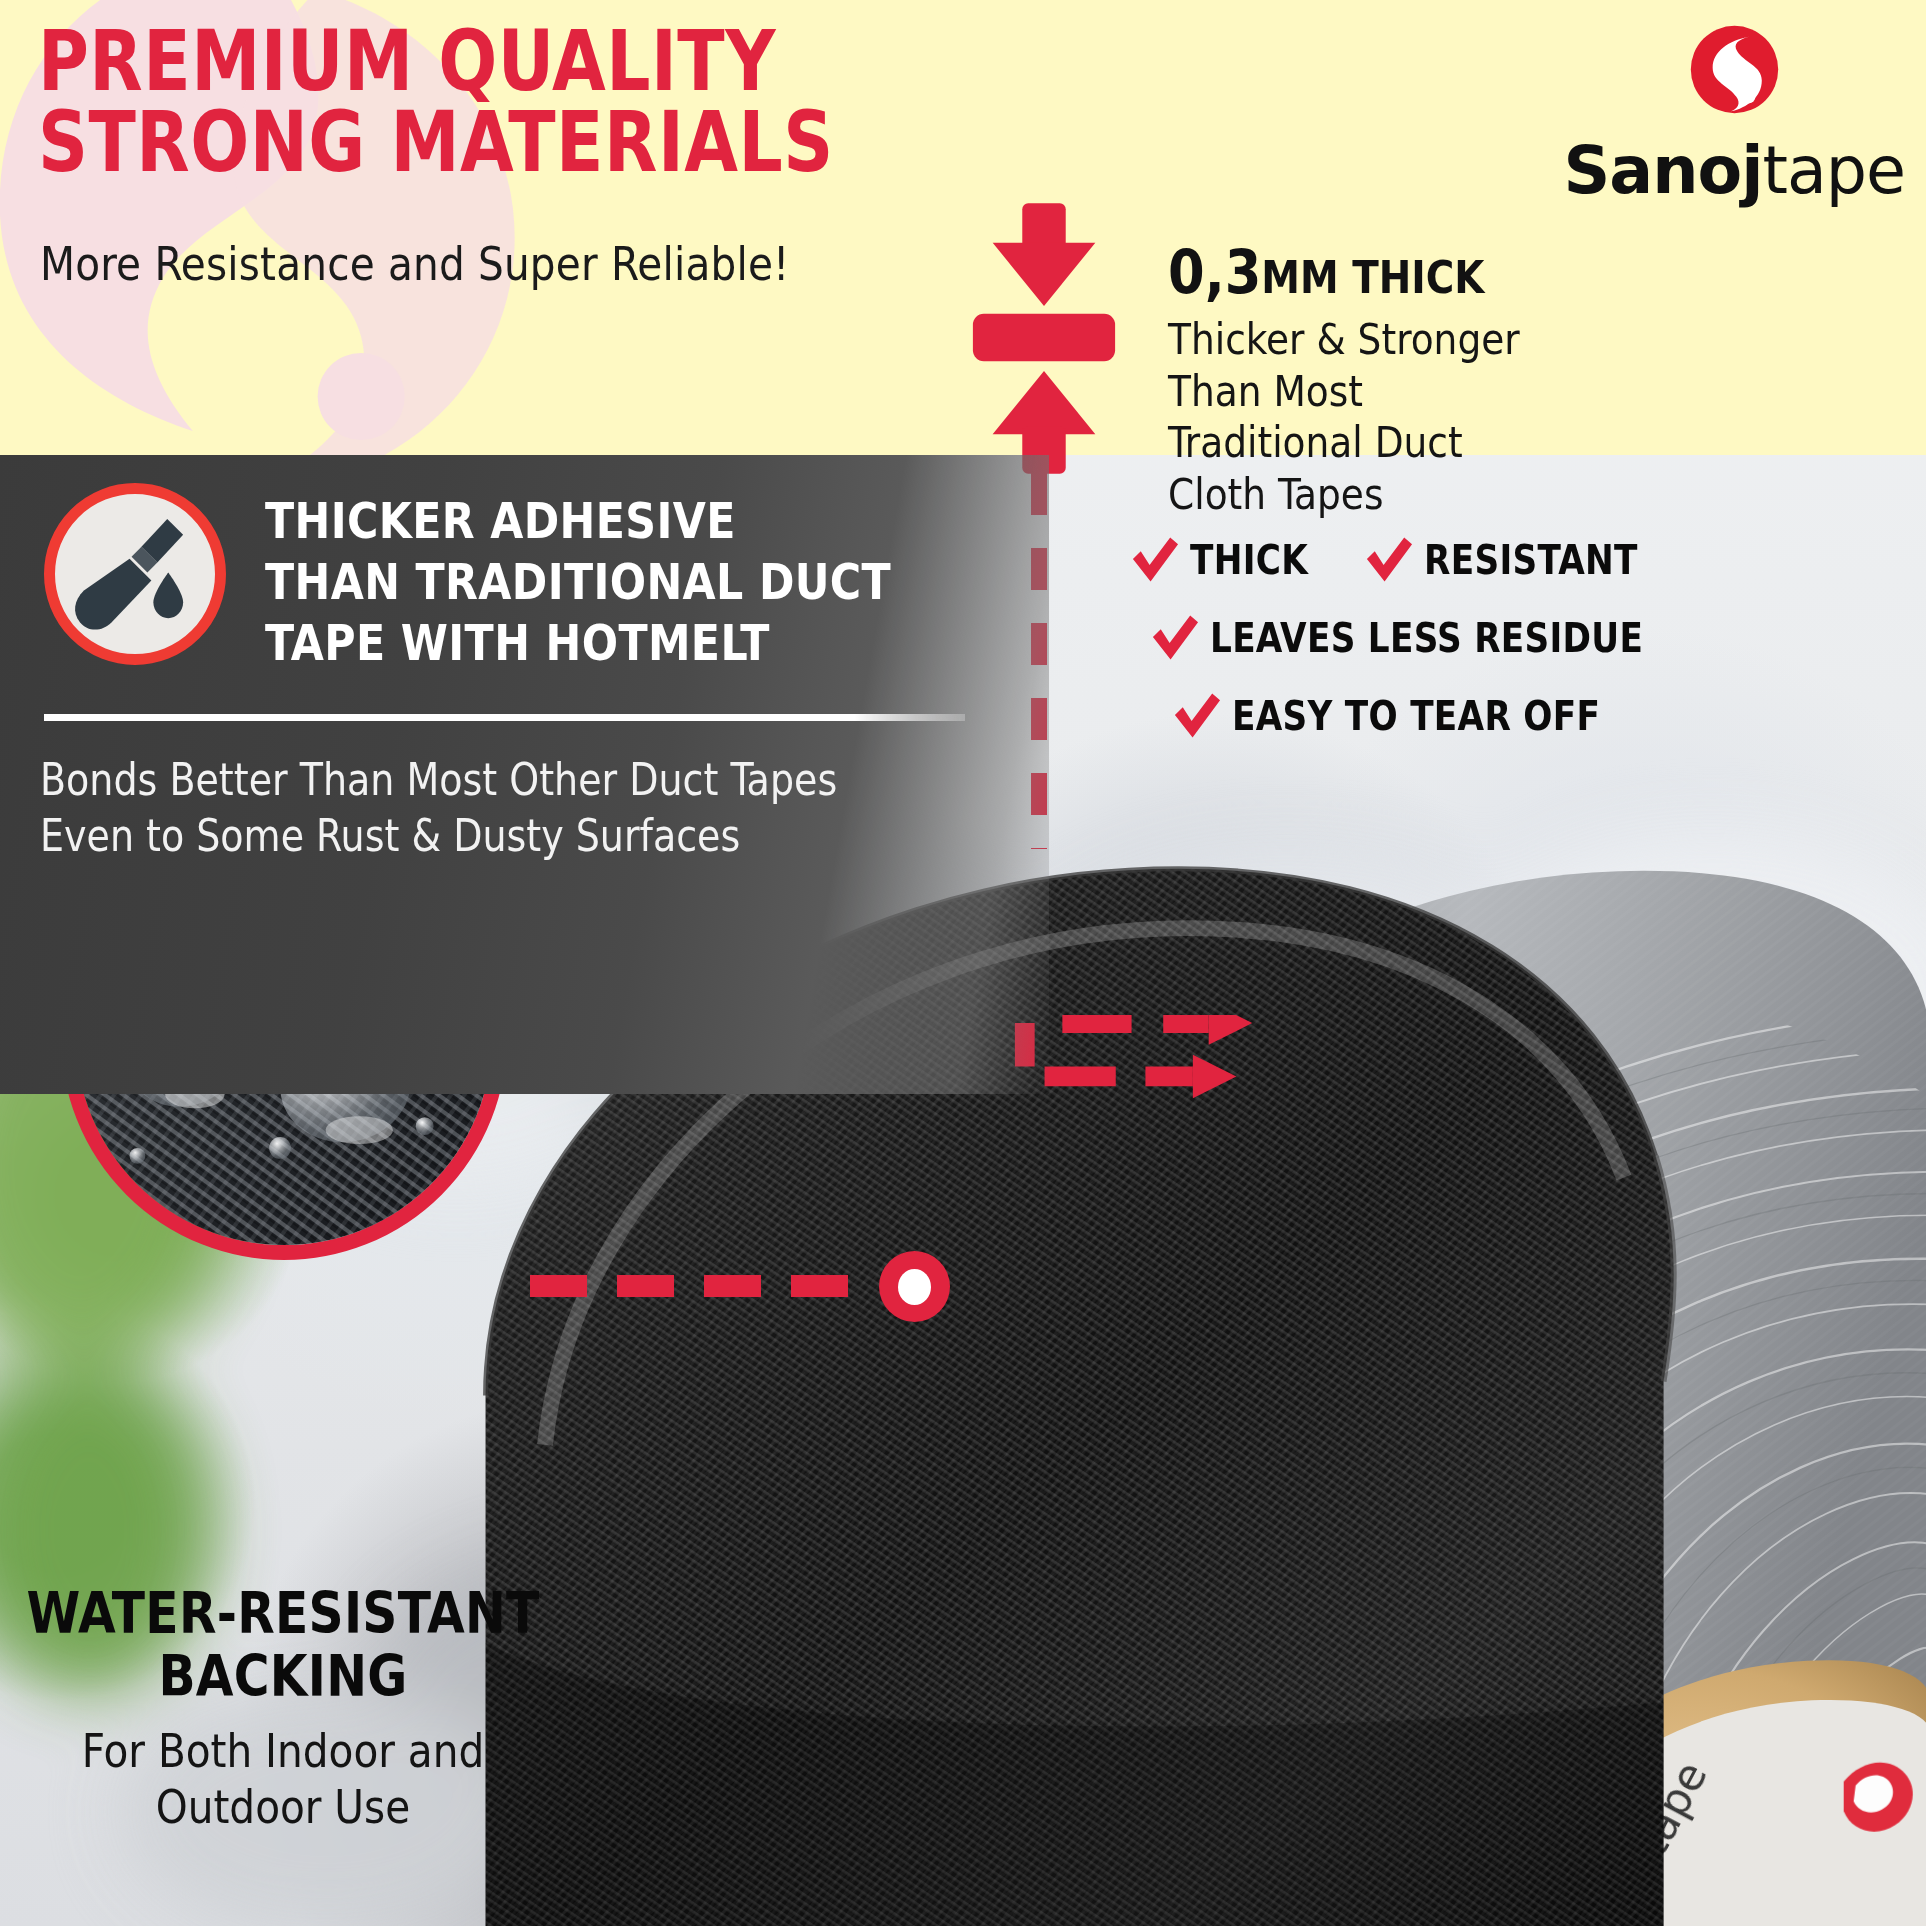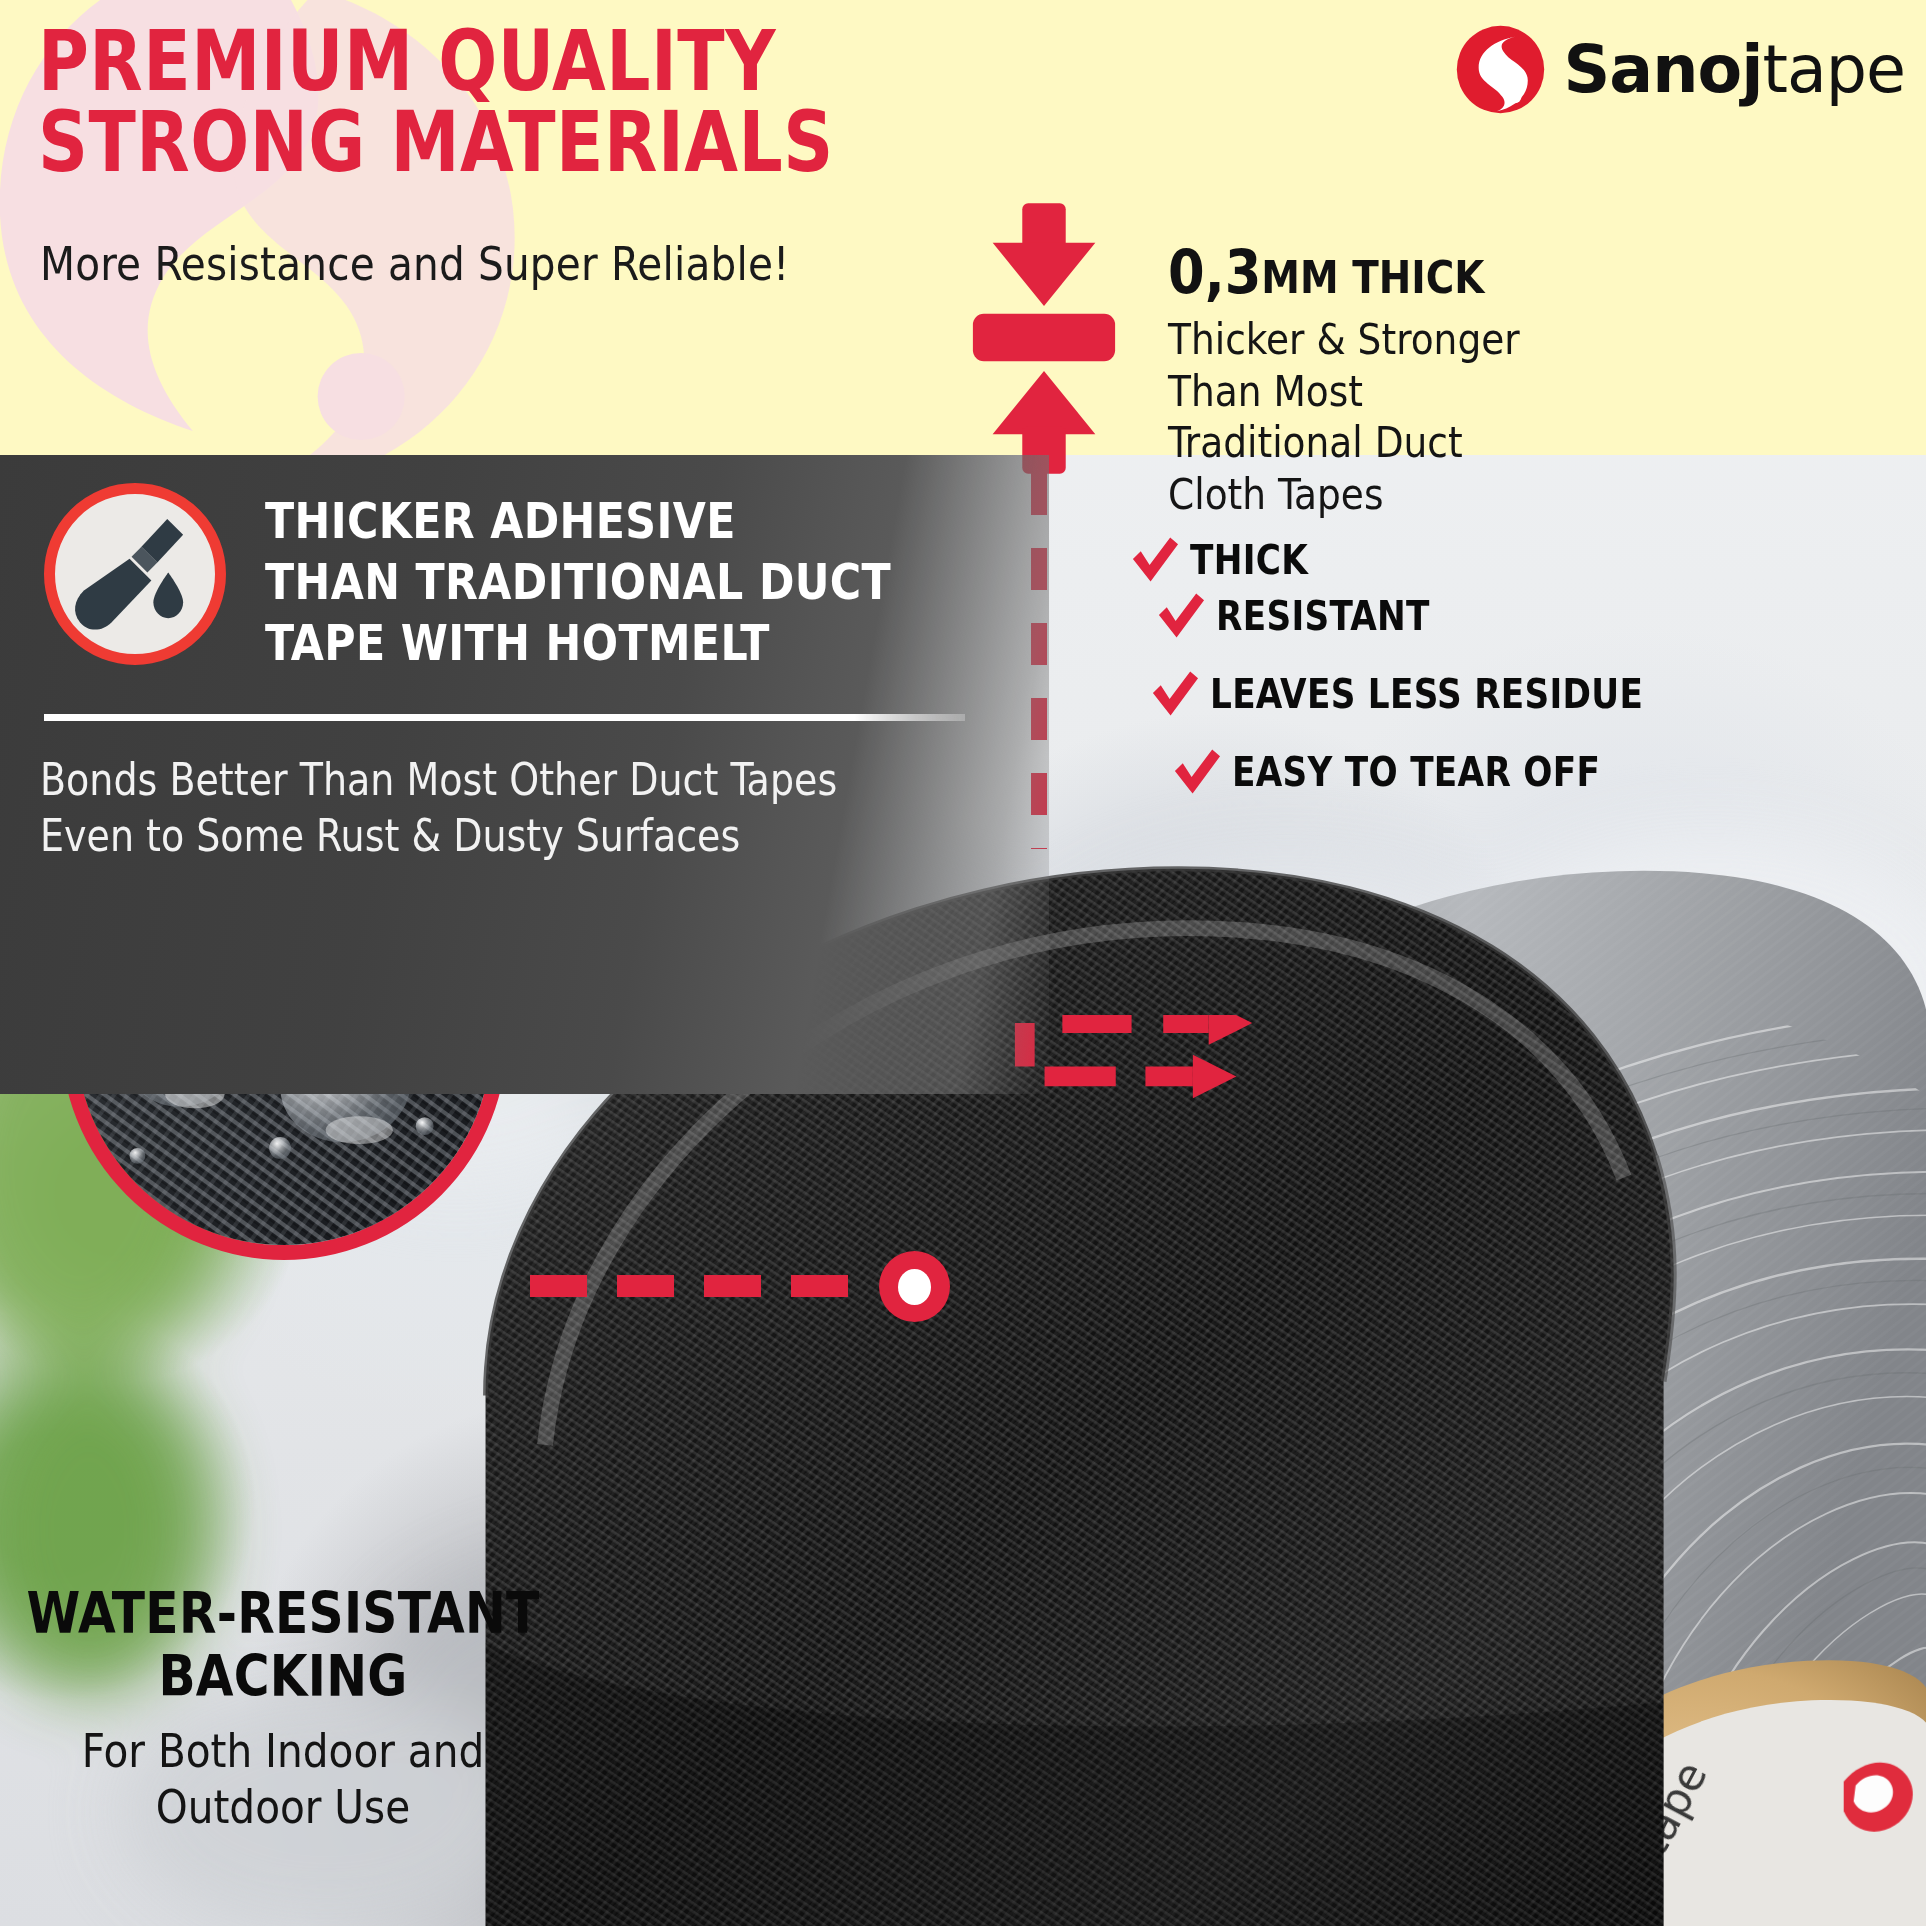--- a/index.html
+++ b/index.html
@@ -72,21 +72,21 @@
     font-family:"DejaVu Sans Condensed","Liberation Sans Narrow","Liberation Sans",sans-serif;
     font-size:47px;
     font-weight:400;
     letter-spacing:0.2px;
     transform:scaleX(.96);
     transform-origin:left top;
     white-space:nowrap;
   }
 
   
-  .logo { position:absolute; right:22px; top:24px; display:flex; align-items:center; gap:18px; }
+  .logo { position:absolute; right:22px; top:24px; display:flex; align-items:center; gap:18px;flex-direction:column; }
   .logo-mark { width:91px; height:91px; flex:0 0 auto; }
   .logo-word {
     font-size:65px; letter-spacing:-1px; color:#111; white-space:nowrap;
     font-family:"DejaVu Sans","Liberation Sans",sans-serif;
   }
   .logo-word b { font-weight:bold; }
   .logo-word span { font-weight:400; }
 
   
   .dark-panel {
@@ -138,21 +138,21 @@
     margin-top:12px;
     color:#151515;
     font-family:"DejaVu Sans Condensed","Liberation Sans Narrow","Liberation Sans",sans-serif;
     font-size:43px; line-height:1.2; font-weight:400;
     transform:scaleX(.97); transform-origin:left top;
     white-space:nowrap;
   }
 
   
   .check-list { position:absolute; left:1129px; top:535px; width:798px; }
-  .check-row { display:flex; align-items:flex-start; gap:6px; margin-bottom:28px; white-space:nowrap;flex-direction:column; }
+  .check-row { display:flex; align-items:flex-end; gap:20px; margin-bottom:28px; white-space:nowrap; }
   .check-item { display:inline-flex; align-items:center; gap:10px; }
   .check-label {
     color:#0b0b0b; font-weight:bold;
     font-family:"DejaVu Sans Condensed","Liberation Sans Narrow","Liberation Sans",sans-serif;
     font-size:41px; letter-spacing:0.3px;
     transform:scaleX(.93); transform-origin:left center;
   }
   .tick { width:51px; height:50px; flex:0 0 auto; }
 
   

